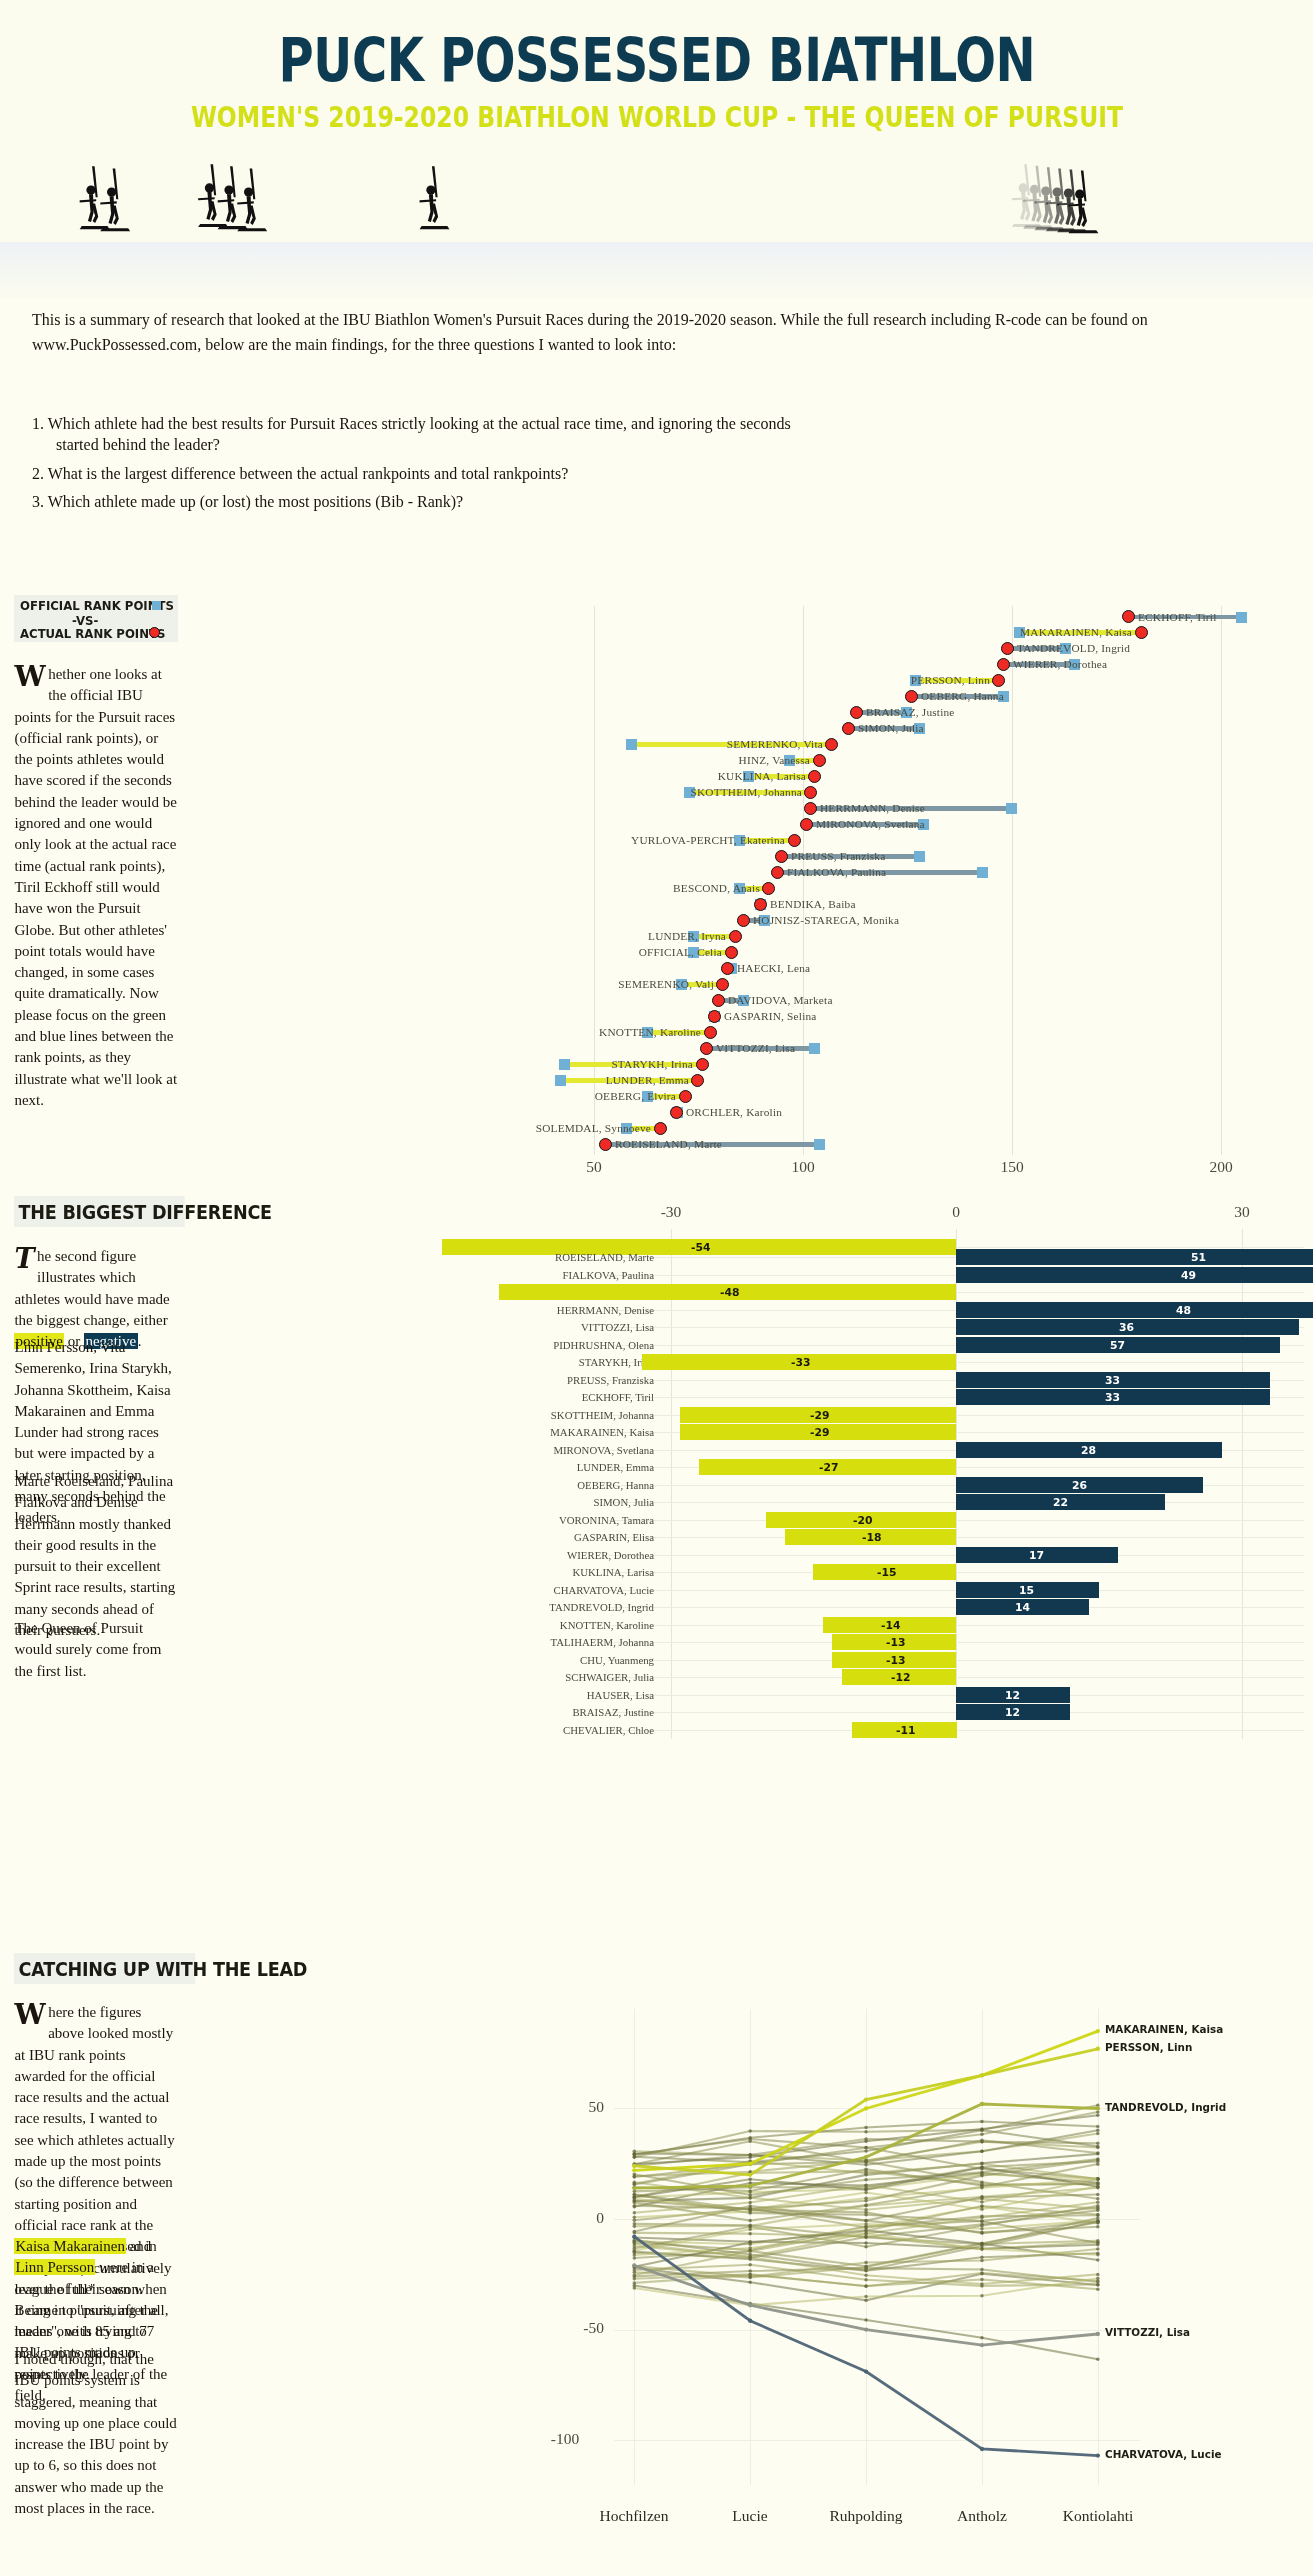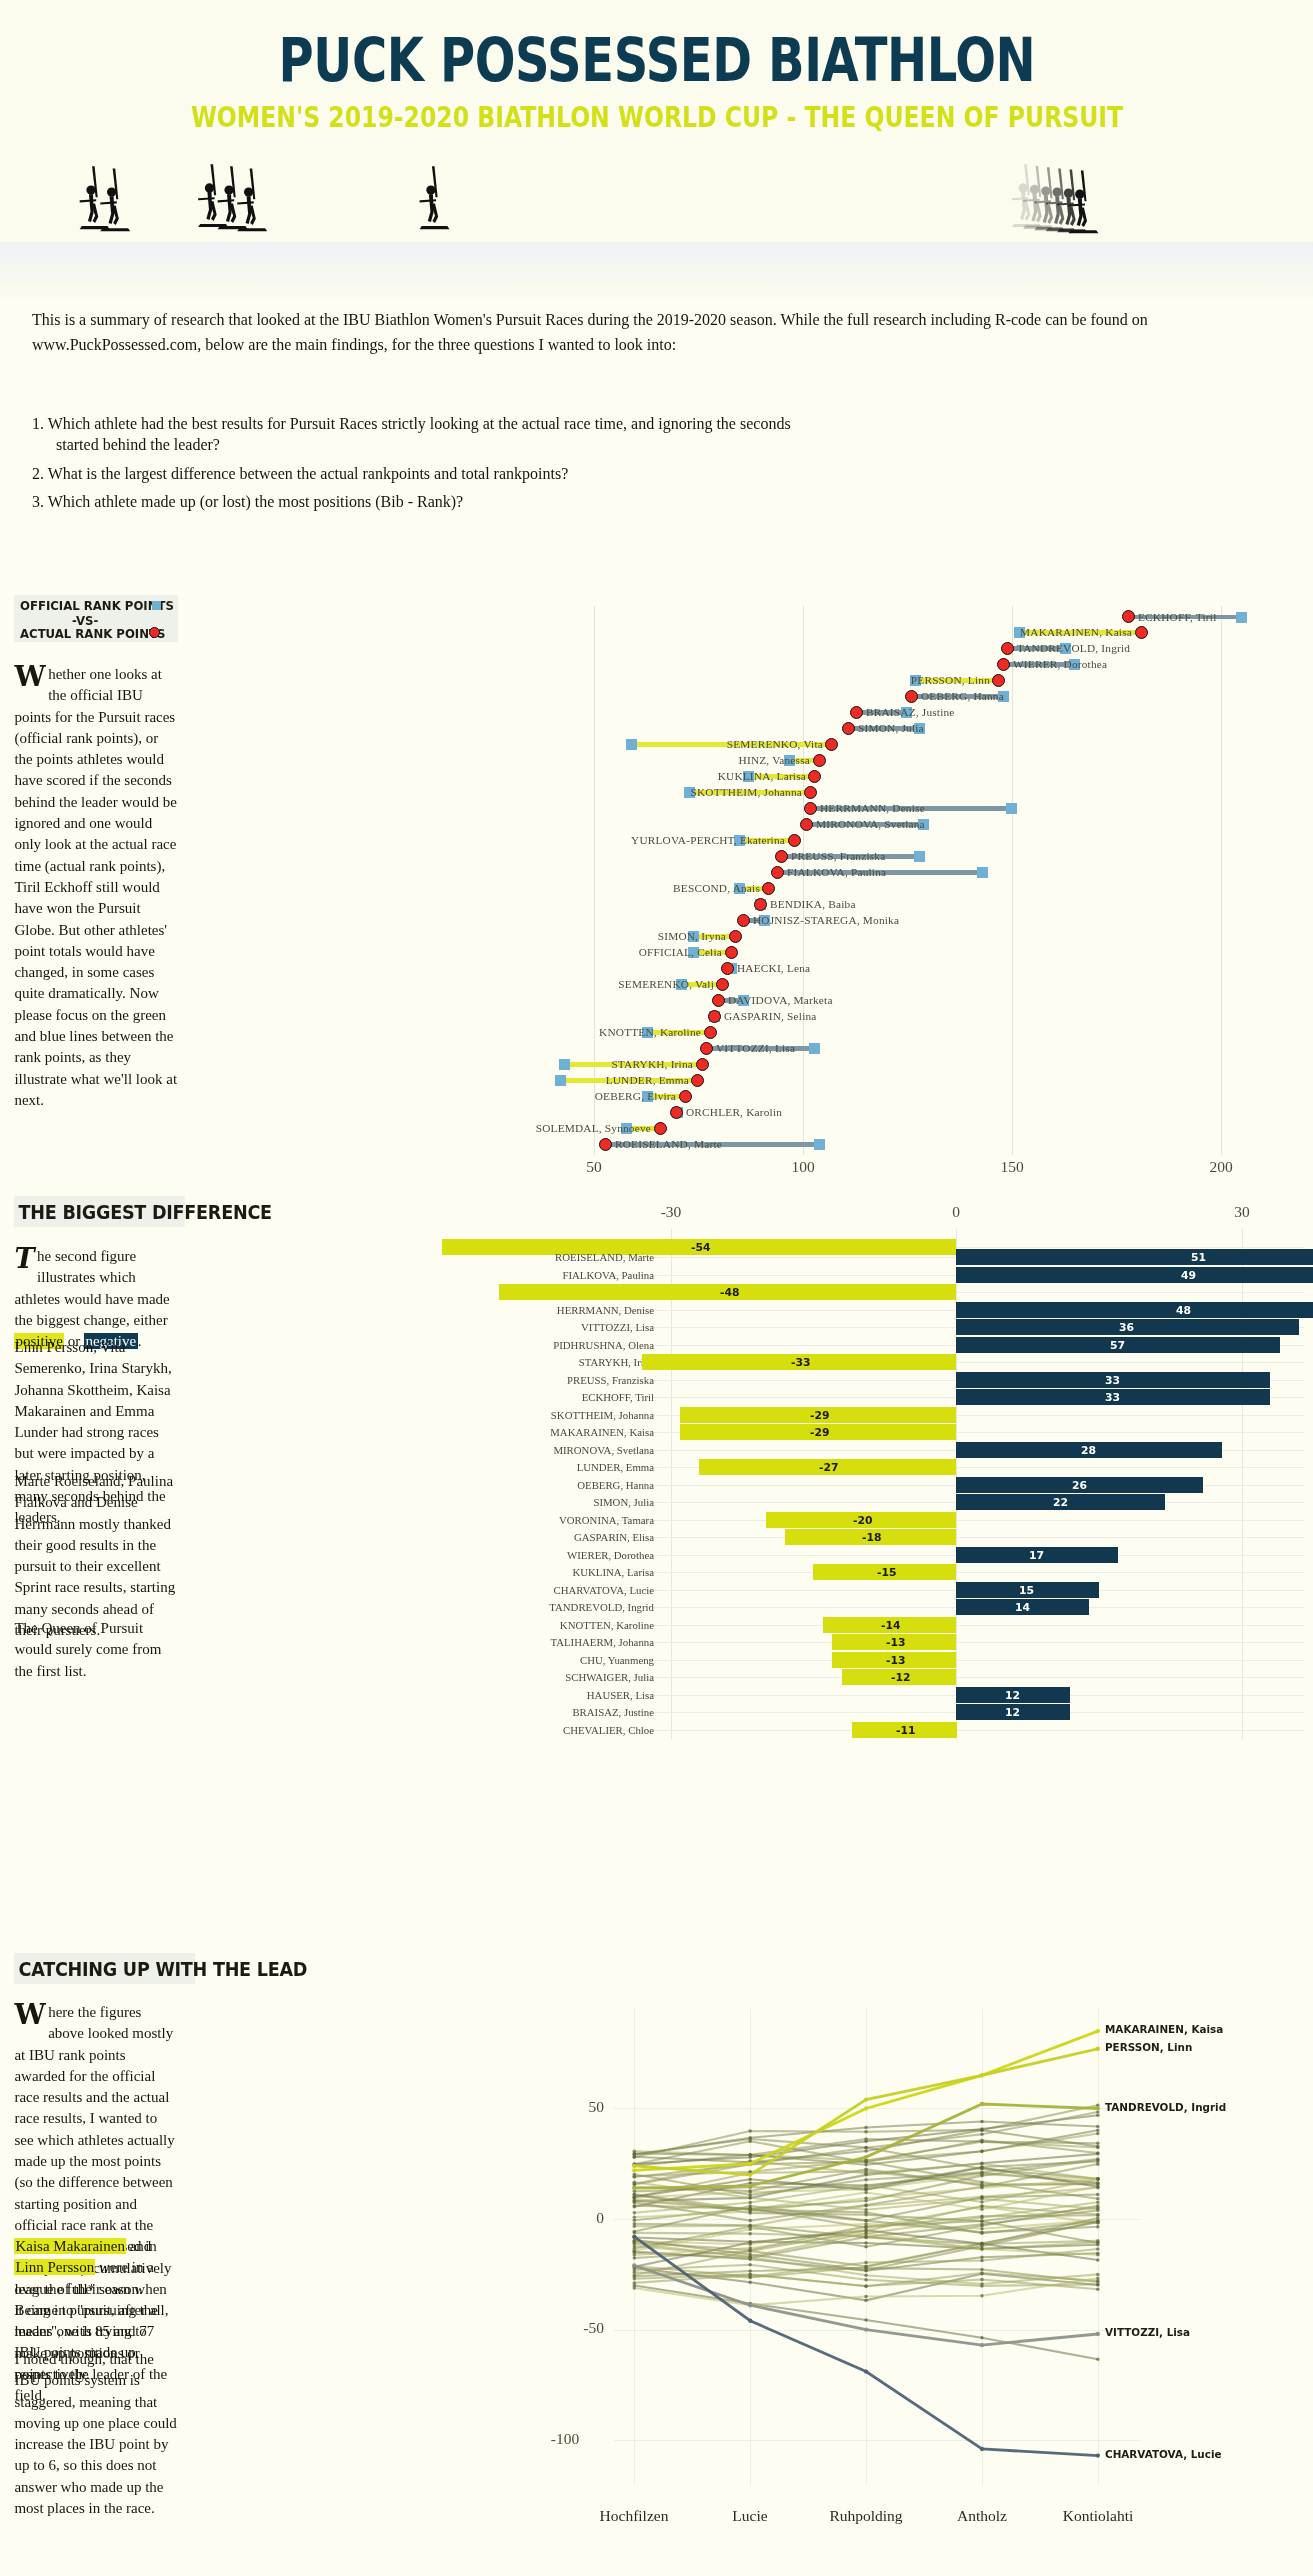--- a/index.html
+++ b/index.html
@@ -350,21 +350,21 @@
       <div class="dumb-row" style="top: 321px; left: 0px; width: 778px;">
         <div class="dumb-line" style="left: 218px; width: 21px; background: rgb(125, 151, 165);"></div>
         <div class="dumb-sq" style="left: 233px;"></div>
         <div class="dumb-ci" style="left: 211px;"></div>
         <div class="dumb-name" style="left: 227px;">HOJNISZ-STAREGA, Monika</div>
       </div>
       <div class="dumb-row" style="top: 337px; left: 0px; width: 778px;">
         <div class="dumb-line" style="left: 168px; width: 42px; background: rgb(227, 232, 48);"></div>
         <div class="dumb-sq" style="left: 162px;"></div>
         <div class="dumb-ci" style="left: 203px;"></div>
-        <div class="dumb-name" style="right: 578px;">SIMON, Iryna</div>
+        <div class="dumb-name" style="right: 578px;">LUNDER, Iryna</div>
       </div>
       <div class="dumb-row" style="top: 353px; left: 0px; width: 778px;">
         <div class="dumb-line" style="left: 168px; width: 38px; background: rgb(227, 232, 48);"></div>
         <div class="dumb-sq" style="left: 162px;"></div>
         <div class="dumb-ci" style="left: 199px;"></div>
         <div class="dumb-name" style="right: 582px;">OFFICIAL, Celia</div>
       </div>
       <div class="dumb-row" style="top: 369px; left: 0px; width: 778px;">
         <div class="dumb-line" style="left: 201px; width: 4.2px; background: rgb(125, 151, 165);"></div>
         <div class="dumb-sq" style="left: 200px;"></div>

